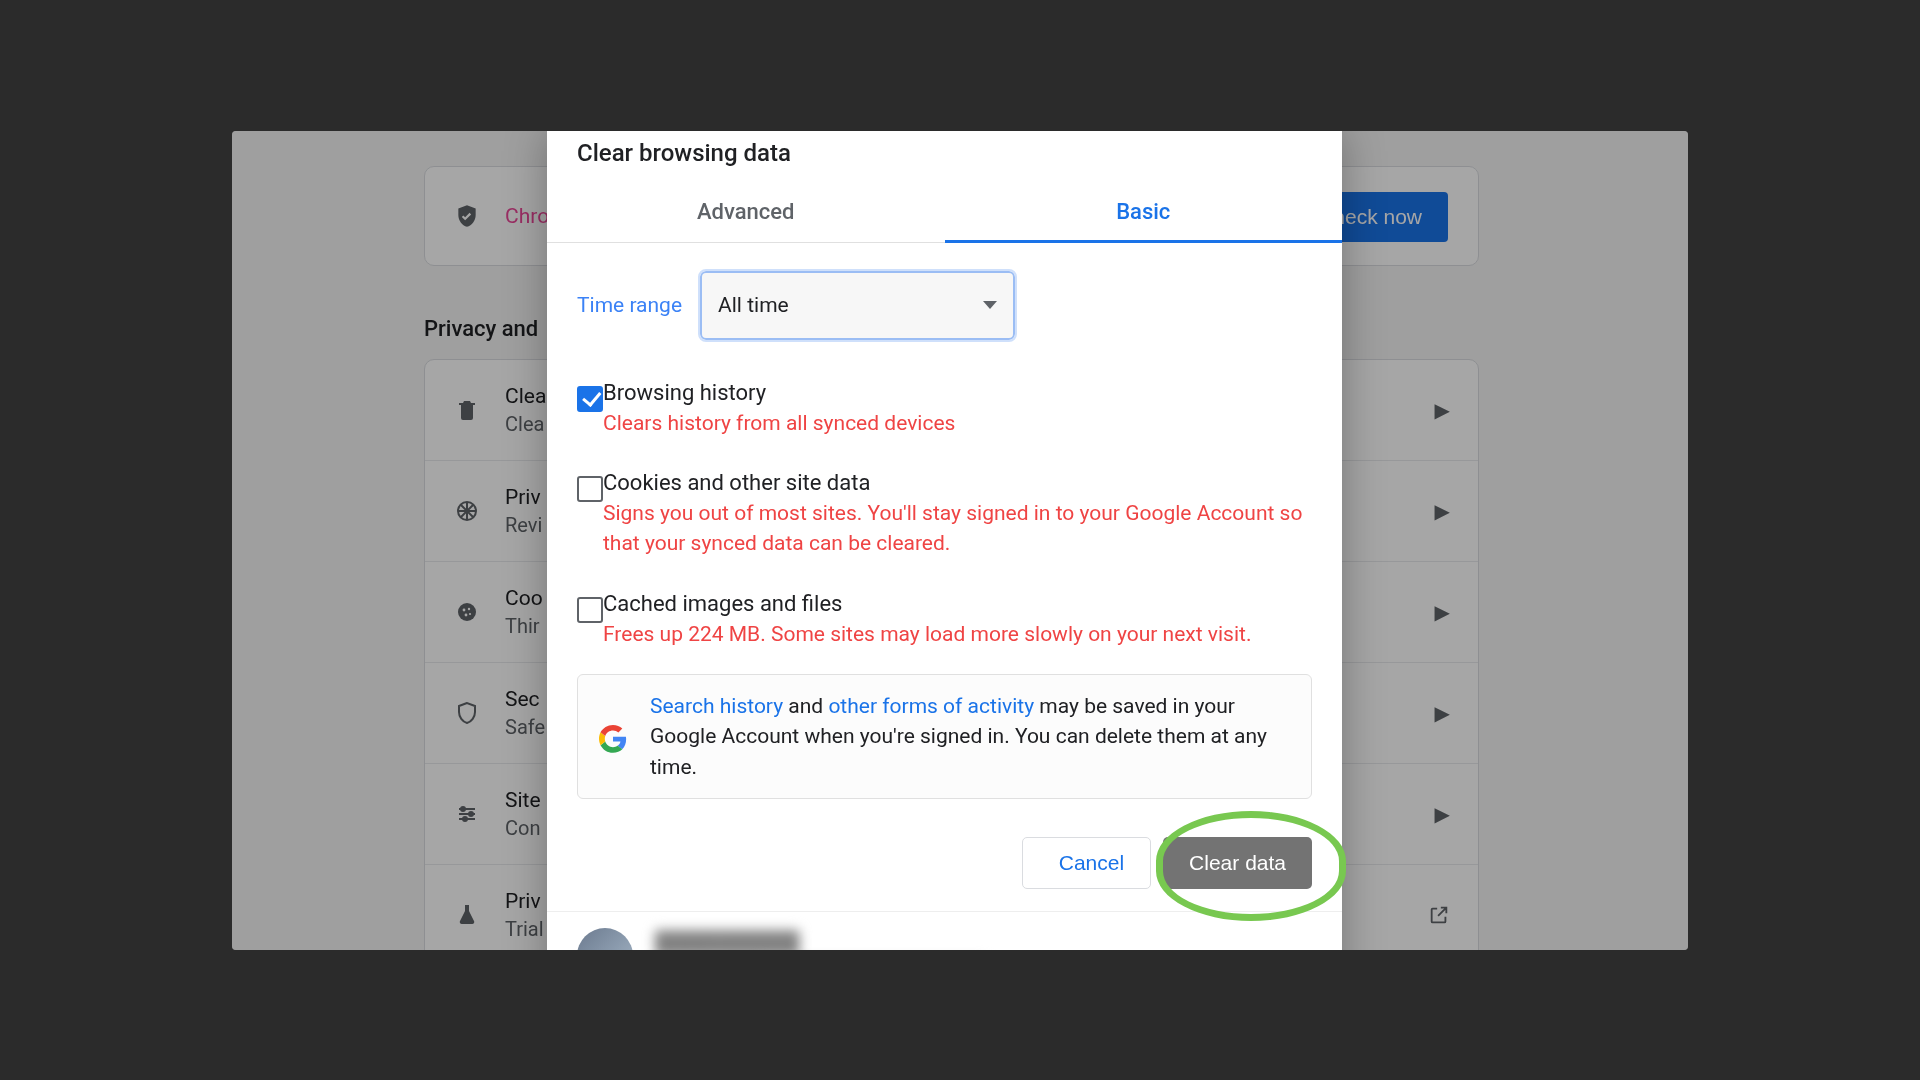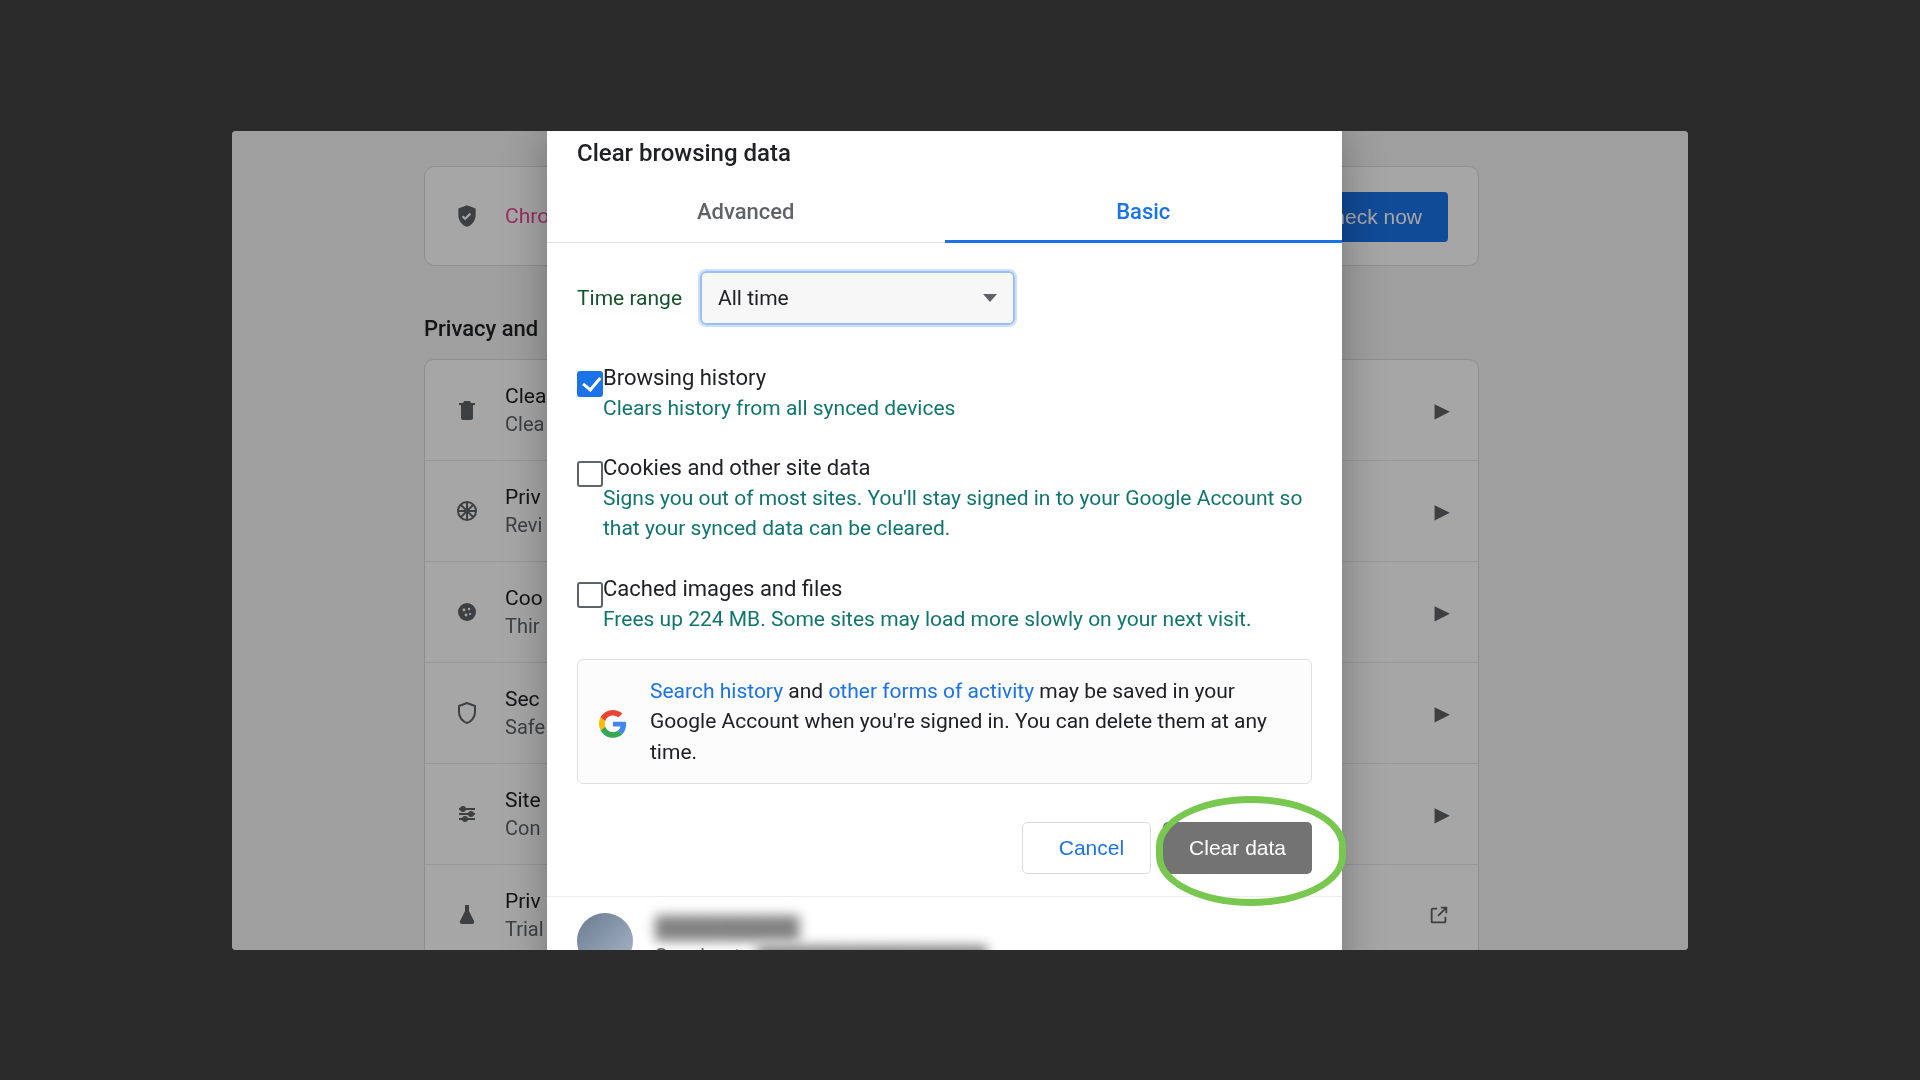--- a/index.html
+++ b/index.html
@@ -26,31 +26,31 @@
 .external { position: absolute; right: 28px; color: #5f6368; }
 
 .dialog { position: absolute; left: 315px; top: -10px; width: 795px; background: #fff; box-shadow: 0 10px 40px rgba(0,0,0,.3); }
 .dlg-title { font-size: 24px; font-weight: 500; color: #202124; padding: 18px 30px 16px; }
 .tabs { display: flex; border-bottom: 1px solid #e0e0e0; }
 .tab { flex: 1; text-align: center; padding: 16px 0 18px; font-size: 22px; font-weight: 500; color: #5f6368; cursor: pointer; position: relative; }
 .tab.active { color: #1a73e8; }
 .tab.active::after { content: ""; position: absolute; left: 0; right: 0; bottom: -1px; height: 3px; background: #1a73e8; }
 
 .time-row { display: flex; align-items: center; gap: 18px; padding: 28px 30px 22px; }
-.time-label { font-size: 21px; color: #14532d; }
-.select-box { position: relative; flex: 0 0 315px; height: 54px; border: 2px solid #9bbdf4; outline: 2px solid #cfe0fb; border-radius: 6px; background: #f7f7f7; display: flex; align-items: center; padding: 0 16px; font-size: 21px; color: #202124; cursor: pointer; }
+.time-label { font-size: 21px; color: #3b82f6; }
+.select-box { position: relative; flex: 0 0 315px; height: 69px; border: 2px solid #9bbdf4; outline: 2px solid #cfe0fb; border-radius: 6px; background: #f7f7f7; display: flex; align-items: center; padding: 0 16px; font-size: 21px; color: #202124; cursor: pointer; }
 .select-caret { position: absolute; right: 16px; border-left: 7px solid transparent; border-right: 7px solid transparent; border-top: 8px solid #5f6368; }
 
 .checks { padding: 4px 30px 0; }
 .check-item { display: flex; padding: 14px 0 18px; align-items: flex-start; }
 .cbox { width: 26px; height: 26px; border: 2px solid #5f6368; border-radius: 3px; margin-top: 6px; flex: 0 0 26px; display: flex; align-items: center; justify-content: center; cursor: pointer; }
 .cbox.checked { background: #1a73e8; border-color: #1a73e8; }
 .cbox.checked::after { content: ""; width: 8px; height: 14px; border: solid #fff; border-width: 0 3px 3px 0; transform: rotate(40deg) translateY(-2px); }
 .check-text .ct1 { font-size: 22px; color: #202124; }
-.check-text .ct2 { font-size: 21px; color: #0f766e; margin-top: 4px; line-height: 1.42; }
+.check-text .ct2 { font-size: 21px; color: #ef4444; margin-top: 4px; line-height: 1.42; }
 
 .google-note { margin: 6px 30px 0; border: 1px solid #e0e0e0; background: #fcfcfc; border-radius: 6px; padding: 16px 20px; display: flex; gap: 22px; align-items: center; font-size: 21px; color: #202124; line-height: 1.45; }
 .g-icon { width: 30px; height: 30px; flex: 0 0 30px; margin-top: 6px; }
 .link { color: #1a73e8; text-decoration: none; }
 
 .dlg-actions { display: flex; justify-content: flex-end; gap: 12px; padding: 38px 30px 22px; position: relative; }
 .btn { padding: 13px 26px; font-size: 21px; font-weight: 500; border-radius: 5px; cursor: pointer; }
 .btn-cancel { background: #fff; border: 1px solid #dadce0; color: #1a73e8; padding-left: 36px; }
 .btn-clear { background: #737373; border: none; color: #fff; }
 .highlight-ring { position: absolute; right: -4px; bottom: -10px; width: 190px; height: 110px; border: 7px solid #78c850; border-radius: 55%/50%; pointer-events: none; }

